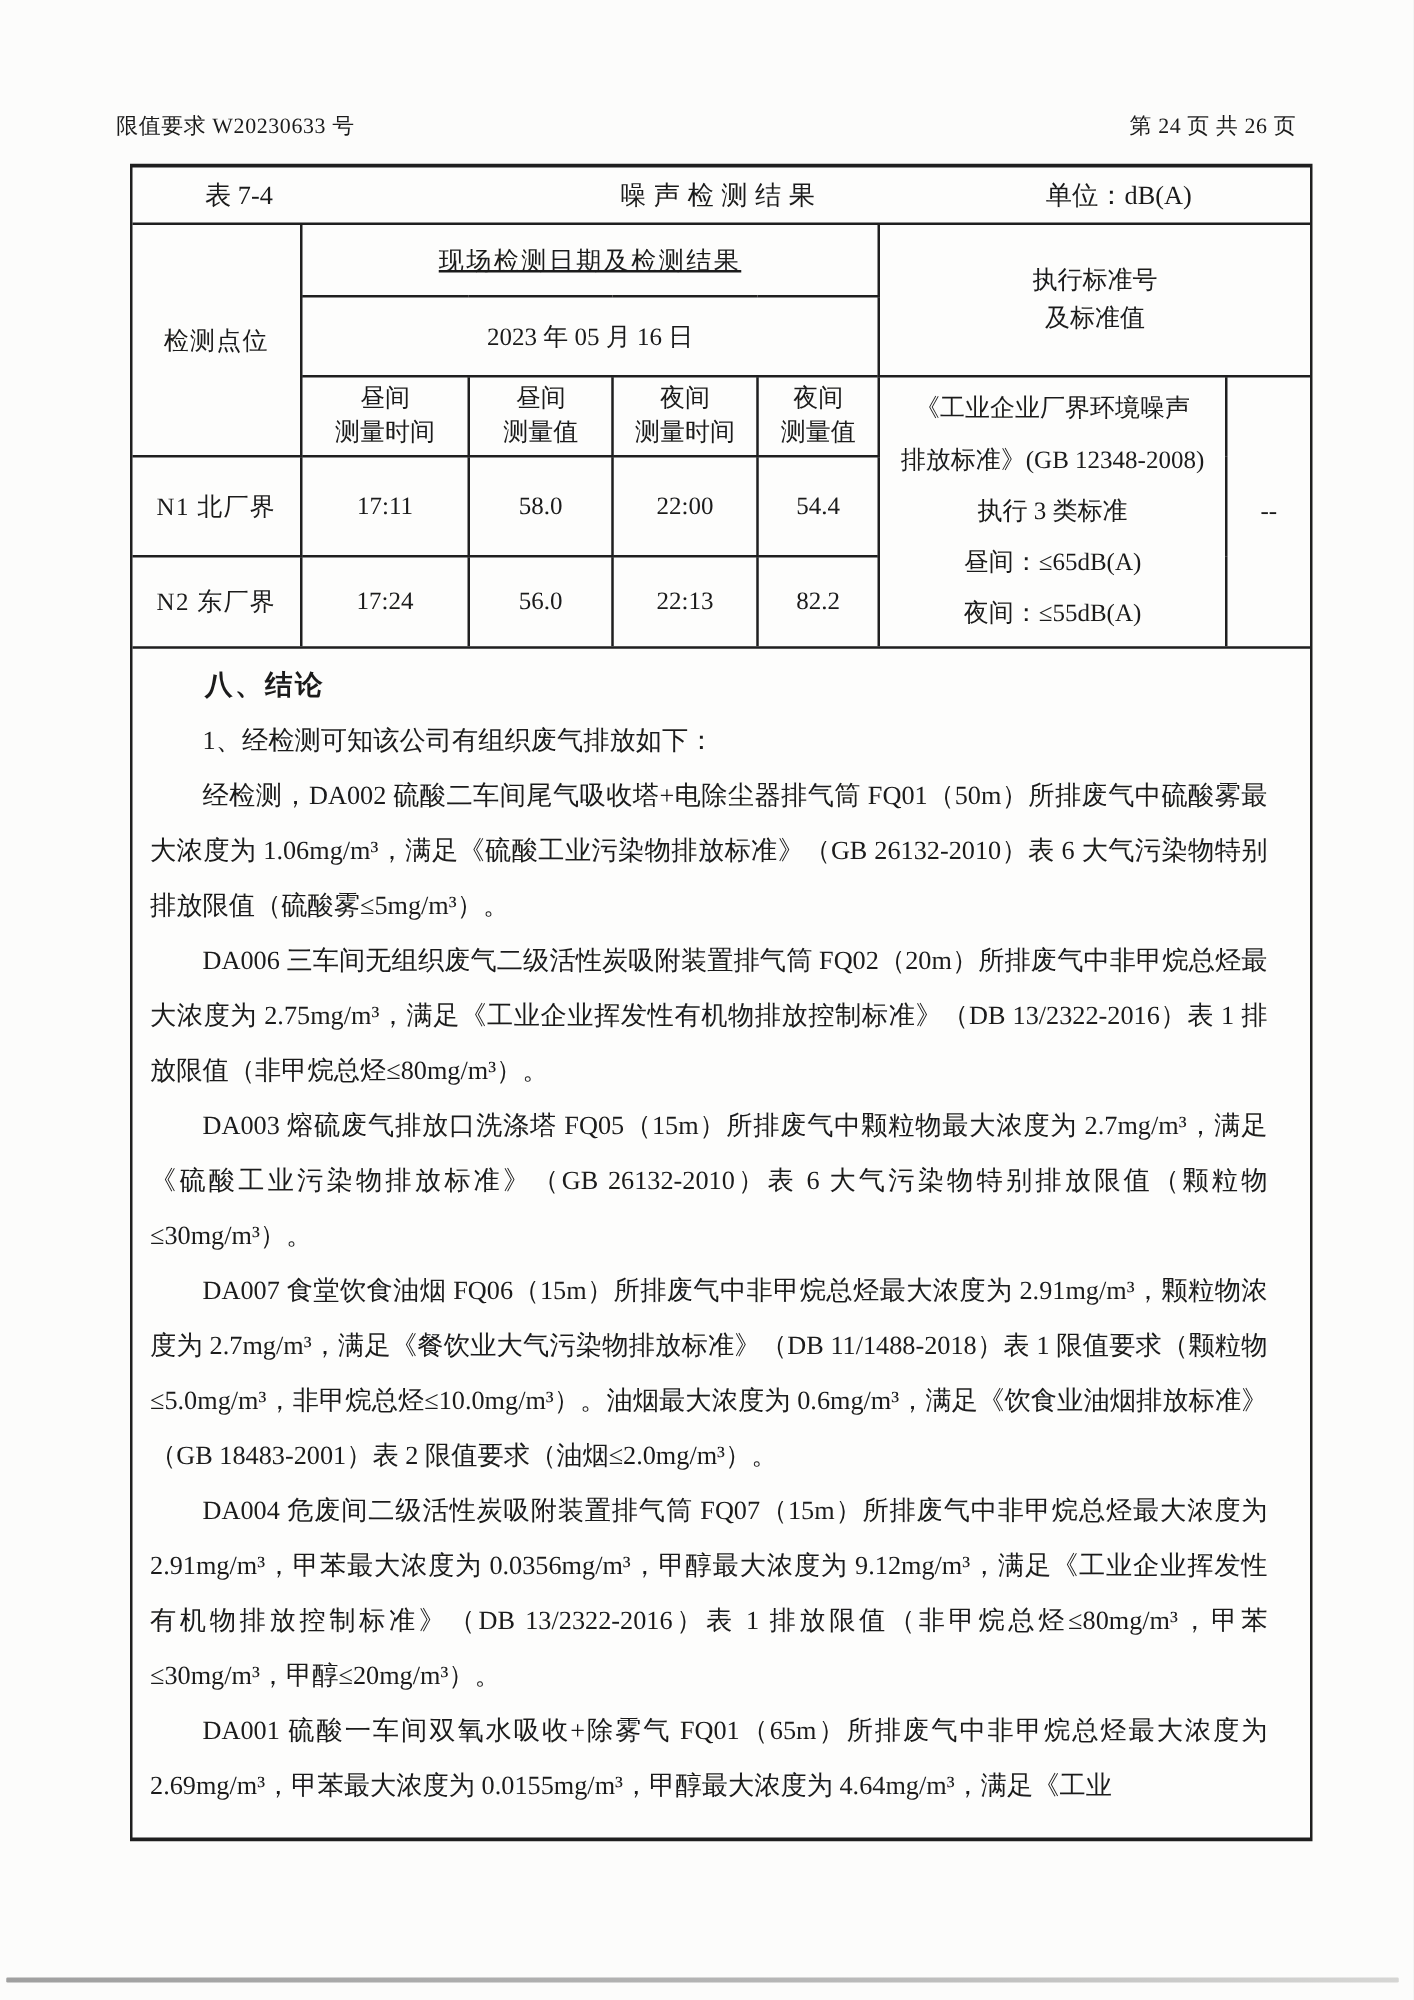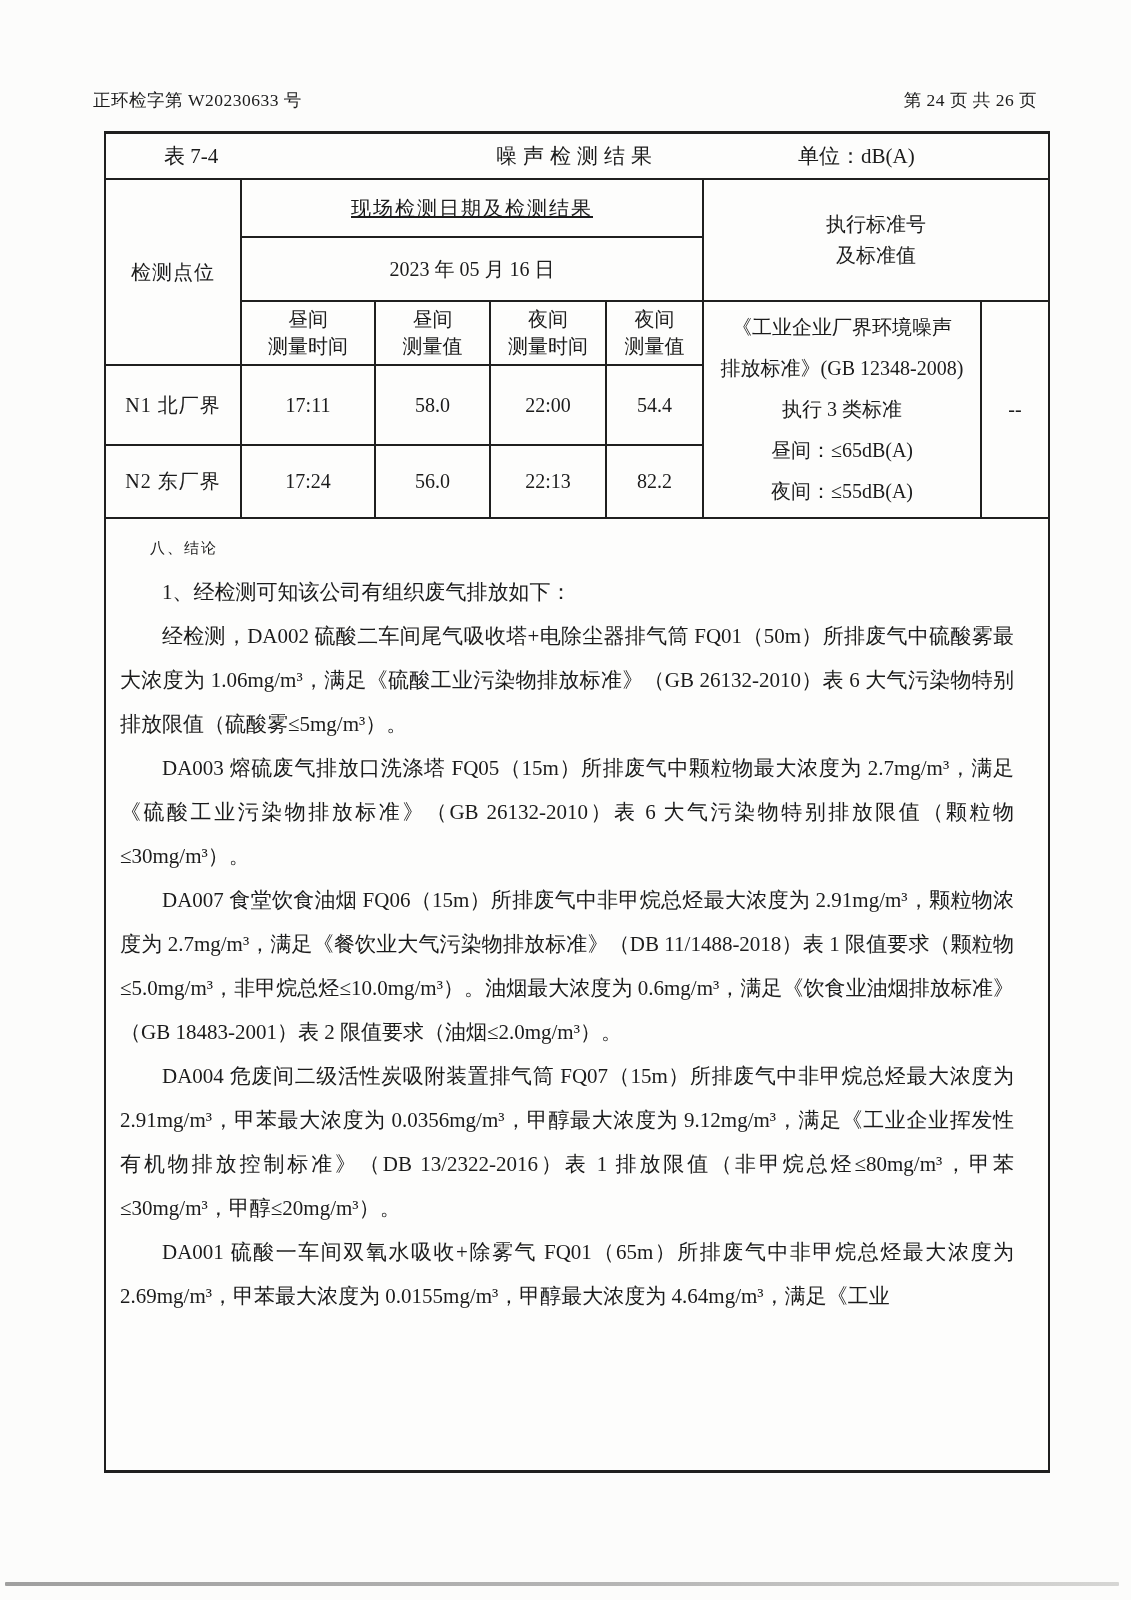--- a/index.html
+++ b/index.html
@@ -26,21 +26,21 @@
     border-top-width:3px;border-bottom-width:3px;
     background:#fdfdfc;
   }
   .table-title-row{
     height:44px;border-bottom:2px solid #1f1f1f;
     display:flex;align-items:center;
     font-size:21px;
   }
   .t-label{flex:0 0 250px;box-sizing:border-box;padding-left:58px;}
   .t-title{flex:1 1 auto;text-align:center;letter-spacing:6px;}
-  .t-unit{flex:0 0 250px;box-sizing:border-box;text-align:left;padding-right:56px;}
+  .t-unit{flex:0 0 250px;box-sizing:border-box;text-align:center;padding-right:56px;}
 
   table.noise{
     width:100%;border-collapse:collapse;table-layout:fixed;
     border-style:hidden; 
   }
   table.noise td{
     border:2px solid #1f1f1f;
     text-align:center;vertical-align:middle;
     font-size:20px;padding:0 2px;
     overflow:hidden;
@@ -53,39 +53,39 @@
   .cell-point{letter-spacing:1px;}
 
   .conclusion{
     border-top:2px solid #1f1f1f;
     box-sizing:border-box;
     padding:7px 34px 0 14px;
     font-size:21px;line-height:44px;
     text-align:justify;
   }
   .conclusion h2{
-    font-size:15px;font-weight:normal;margin:0;
+    font-size:22px;font-weight:bold;margin:0;
     text-indent:2em;line-height:44px;letter-spacing:2px;
   }
   .conclusion p{margin:0;text-indent:2em;}
 
   
   .scan-line{
     position:absolute;left:5px;right:12px;top:1582px;height:4px;
     background:linear-gradient(to right,#8f8f8f 0%,#a9a9a9 55%,#cfcfcd 100%);
     opacity:.85;border-radius:1px;
   }
 </style>
 </head>
 <body>
 
 <div class="page">
 
   <div class="page-header">
-    <span>正环检字第 W20230633 号</span>
+    <span>限值要求 W20230633 号</span>
     <span>第 24 页  共 26 页</span>
   </div>
 
   <div class="content-box">
 
     <div class="table-title-row">
       <span class="t-label">表 7-4</span>
       <span class="t-title">噪声检测结果</span>
       <span class="t-unit">单位：dB(A)</span>
     </div>
@@ -140,20 +140,21 @@
           <td>22:13</td>
           <td>82.2</td>
         </tr>
       </tbody>
     </table>
 
     <div class="conclusion">
       <h2>八、结论</h2>
       <p>1、经检测可知该公司有组织废气排放如下：</p>
       <p>经检测，DA002 硫酸二车间尾气吸收塔+电除尘器排气筒 FQ01（50m）所排废气中硫酸雾最大浓度为 1.06mg/m³，满足《硫酸工业污染物排放标准》（GB 26132-2010）表 6 大气污染物特别排放限值（硫酸雾≤5mg/m³）。</p>
+      <p>DA006 三车间无组织废气二级活性炭吸附装置排气筒 FQ02（20m）所排废气中非甲烷总烃最大浓度为 2.75mg/m³，满足《工业企业挥发性有机物排放控制标准》（DB 13/2322-2016）表 1 排放限值（非甲烷总烃≤80mg/m³）。</p>
       <p>DA003 熔硫废气排放口洗涤塔 FQ05（15m）所排废气中颗粒物最大浓度为 2.7mg/m³，满足《硫酸工业污染物排放标准》（GB 26132-2010）表 6 大气污染物特别排放限值（颗粒物≤30mg/m³）。</p>
       <p>DA007 食堂饮食油烟 FQ06（15m）所排废气中非甲烷总烃最大浓度为 2.91mg/m³，颗粒物浓度为 2.7mg/m³，满足《餐饮业大气污染物排放标准》（DB 11/1488-2018）表 1 限值要求（颗粒物≤5.0mg/m³，非甲烷总烃≤10.0mg/m³）。油烟最大浓度为 0.6mg/m³，满足《饮食业油烟排放标准》（GB 18483-2001）表 2 限值要求（油烟≤2.0mg/m³）。</p>
       <p>DA004 危废间二级活性炭吸附装置排气筒 FQ07（15m）所排废气中非甲烷总烃最大浓度为 2.91mg/m³，甲苯最大浓度为 0.0356mg/m³，甲醇最大浓度为 9.12mg/m³，满足《工业企业挥发性有机物排放控制标准》（DB 13/2322-2016）表 1 排放限值（非甲烷总烃≤80mg/m³，甲苯≤30mg/m³，甲醇≤20mg/m³）。</p>
       <p>DA001 硫酸一车间双氧水吸收+除雾气 FQ01（65m）所排废气中非甲烷总烃最大浓度为 2.69mg/m³，甲苯最大浓度为 0.0155mg/m³，甲醇最大浓度为 4.64mg/m³，满足《工业</p>
     </div>
 
   </div>
 
   <div class="scan-line"></div>
 

